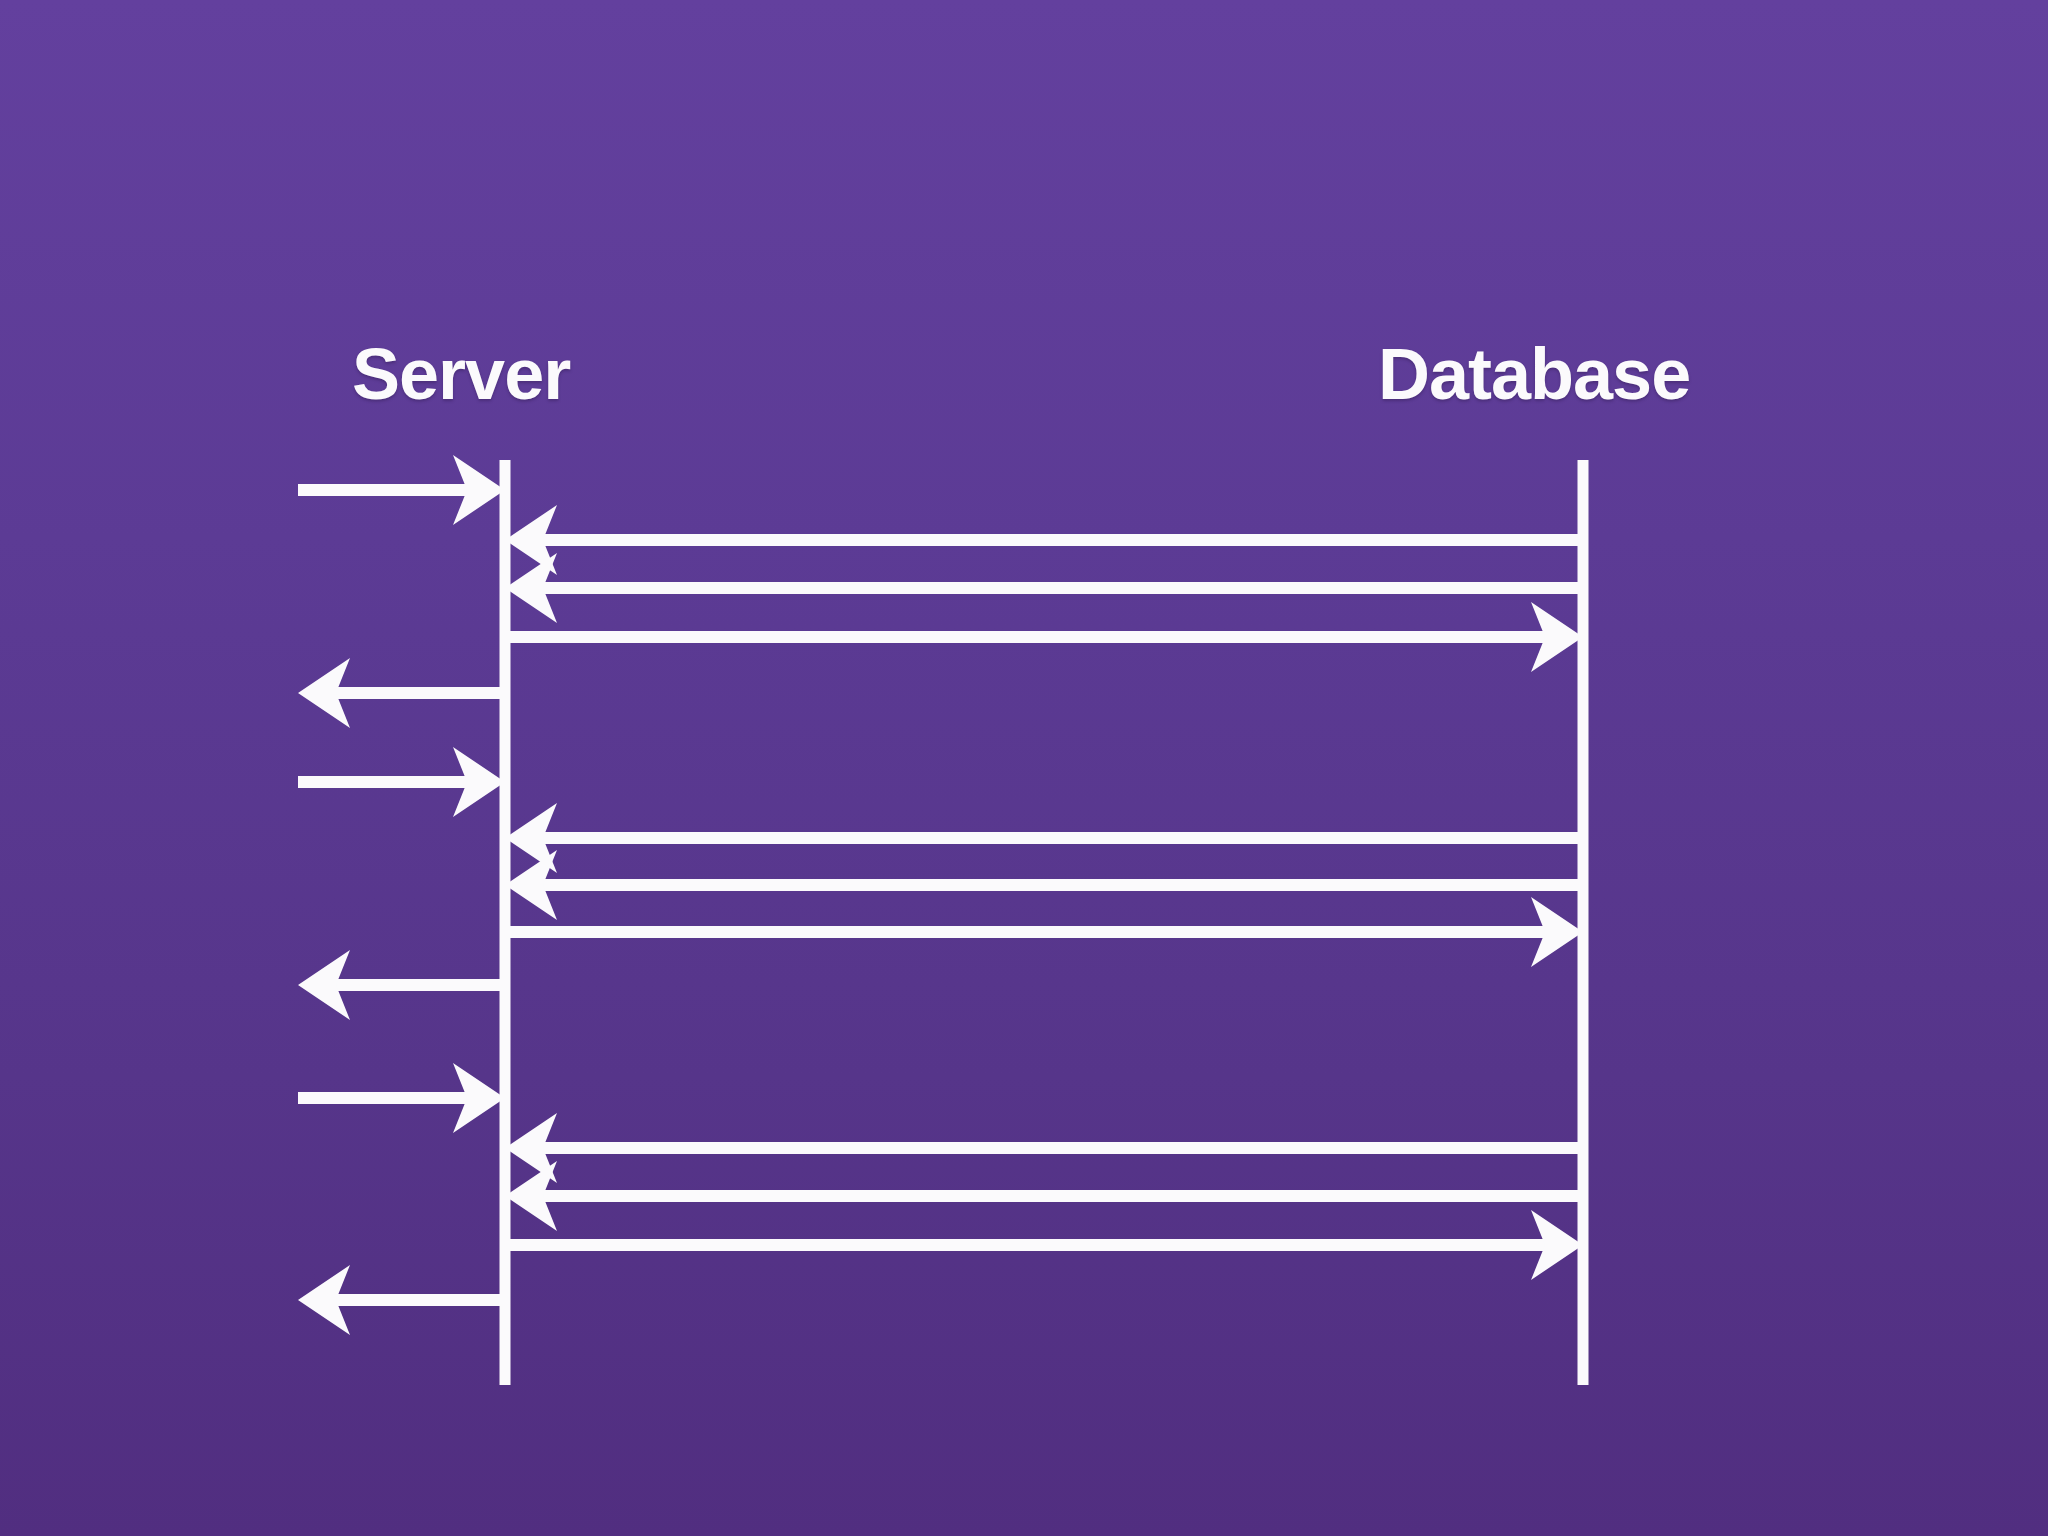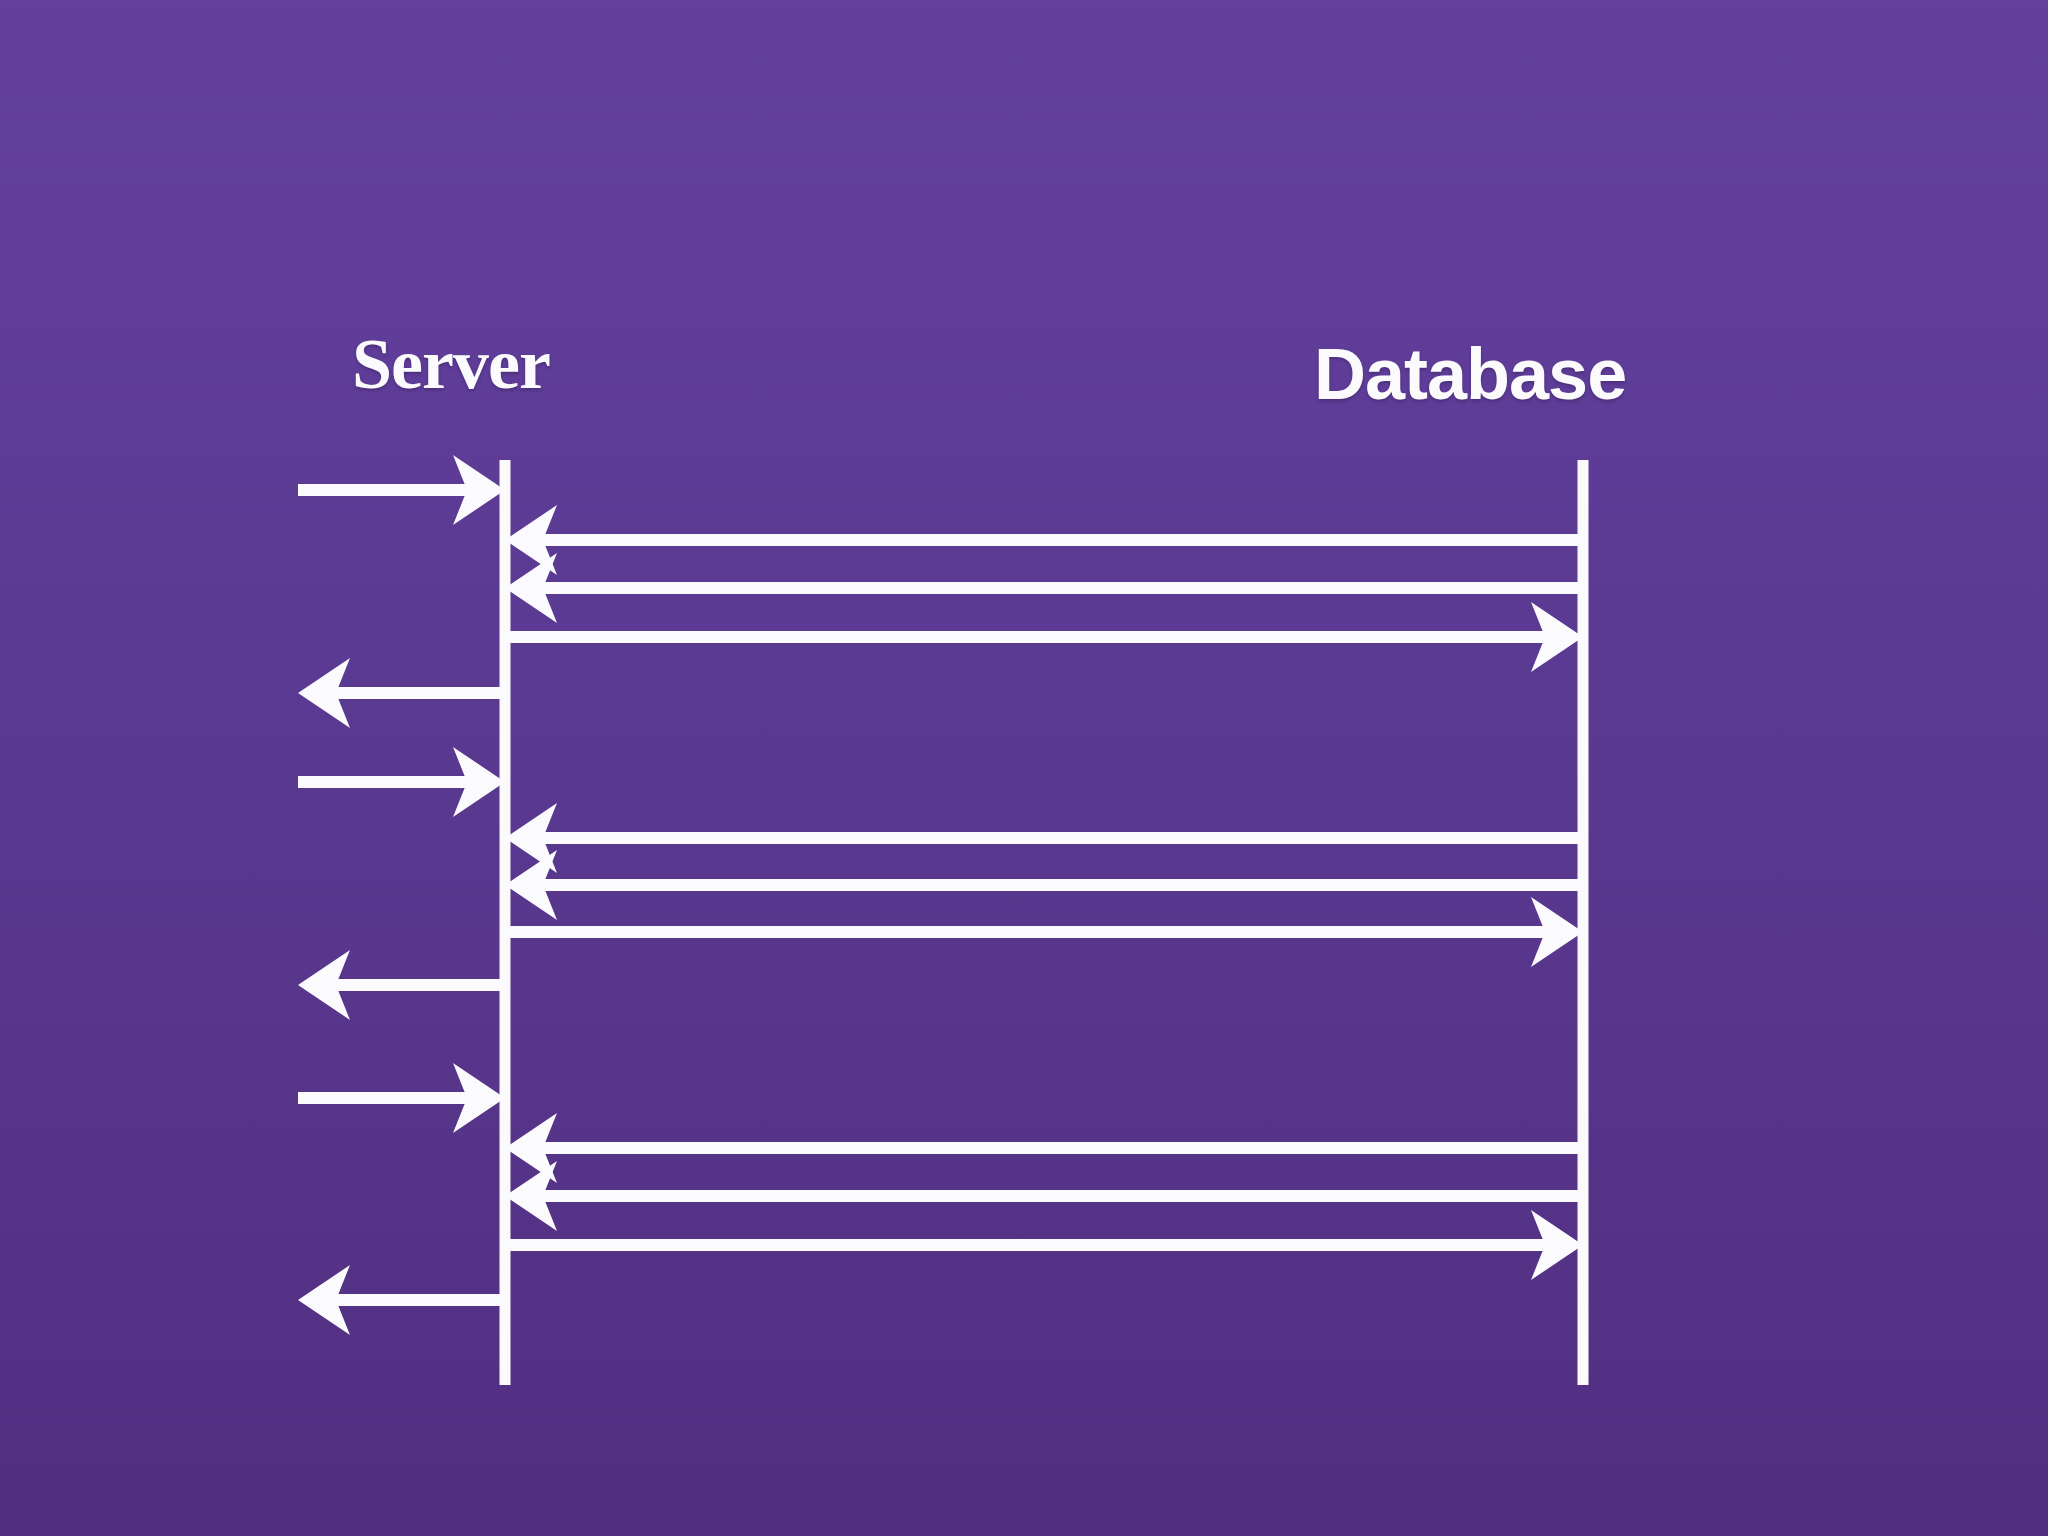--- a/index.html
+++ b/index.html
@@ -8,22 +8,22 @@
     font-family:"Liberation Sans", sans-serif;
     background:linear-gradient(180deg,#63409e 0%,#5c3b95 35%,#56358a 70%,#512e80 100%);
   }
   #stage{position:relative;width:2048px;height:1536px;}
   #diagram{position:absolute;left:0;top:0;width:2048px;height:1536px;}
   .lifeline-label{
     position:absolute;color:#fbfafc;font-weight:bold;font-size:72px;
     letter-spacing:-1px;white-space:nowrap;line-height:1;
     text-shadow:0 2px 3px rgba(40,20,70,.35);
   }
-  #label-server{left:352px;top:328px;font-family:Liberation Serif, serif;}
-  #label-database{left:1314px;top:338px;}
+  #label-server{left:352px;top:338px;}
+  #label-database{left:1378px;top:338px;}
 </style>
 </head>
 <body>
 
 <div id="stage">
 
   <div class="lifeline-label" id="label-server">Server</div>
 
   <div class="lifeline-label" id="label-database">Database</div>
 

